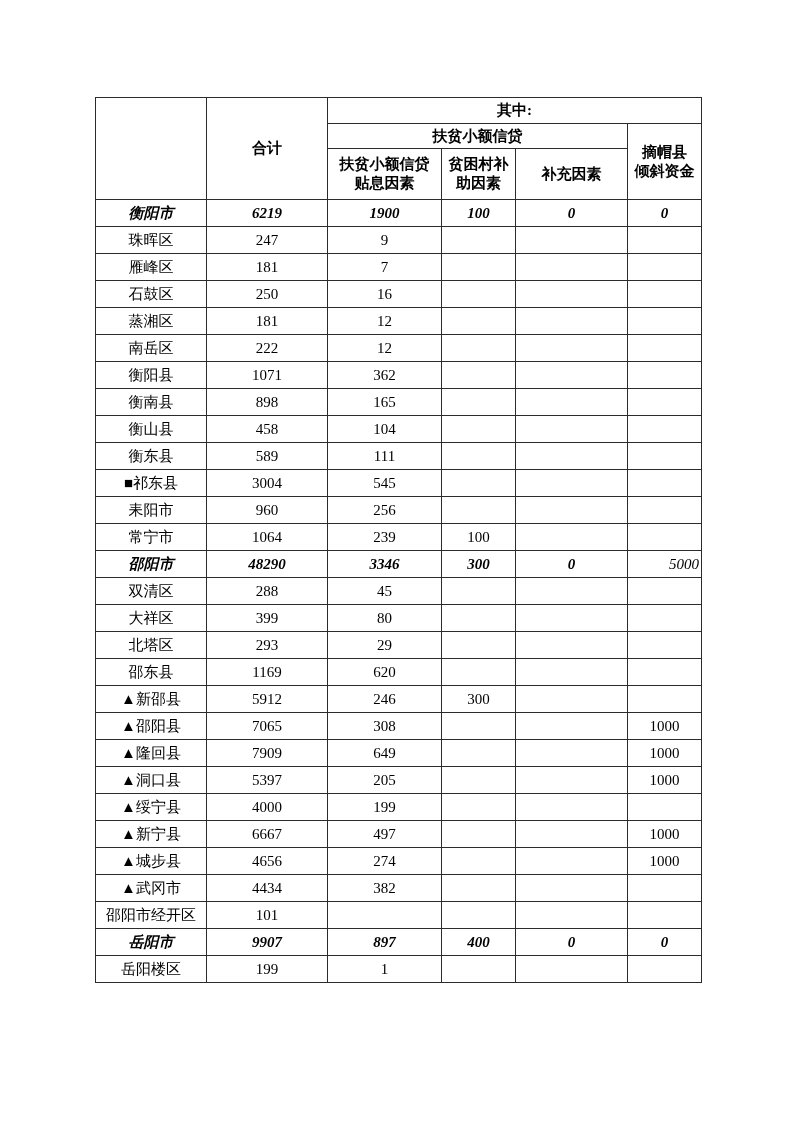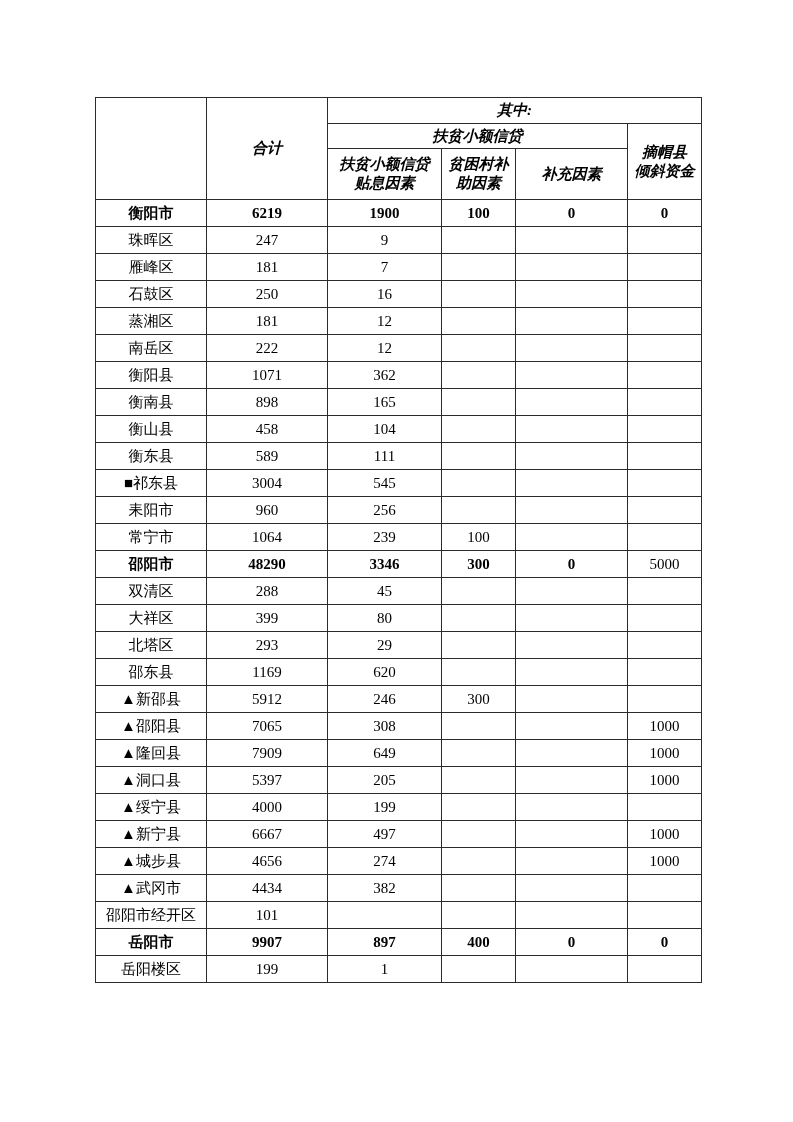--- a/index.html
+++ b/index.html
@@ -29,28 +29,27 @@
     text-align: center;
     vertical-align: middle;
     font-size: 15px;
     line-height: 19px;
     padding: 0 2px;
     overflow: hidden;
     white-space: pre-line;
   }
   thead td {
     font-weight: bold;
-    font-style: italic;
   }
   tr.hdr-row-1 td { height: 25px; }
   tr.hdr-row-2 td { height: 24px; }
   tr.hdr-row-3 td { height: 50px; }
   tbody tr td { height: 26px; }
-  tbody tr.bold-row td { font-weight: bold; }
-  tbody tr.bold-row td.regular { font-weight: normal; }
+  tbody tr.bold-row td { font-weight: bold; font-style: italic; }
+  tbody tr.bold-row td.regular { font-weight: normal; text-align: right; }
 </style>
 </head>
 <body>
 
 <div class="page">
   <table class="fund-table">
     <colgroup>
       <col style="width:111px">
       <col style="width:121px">
       <col style="width:114px">

